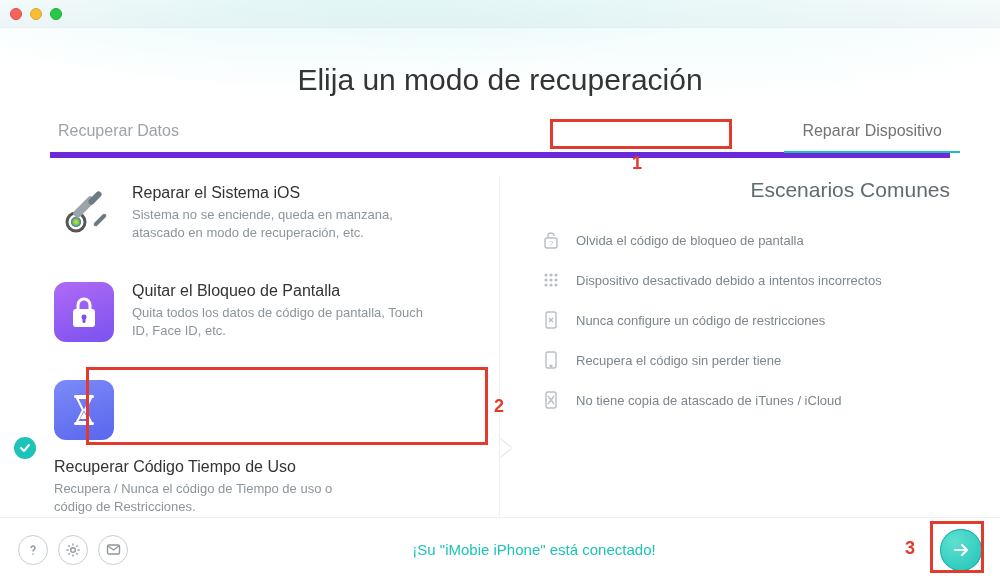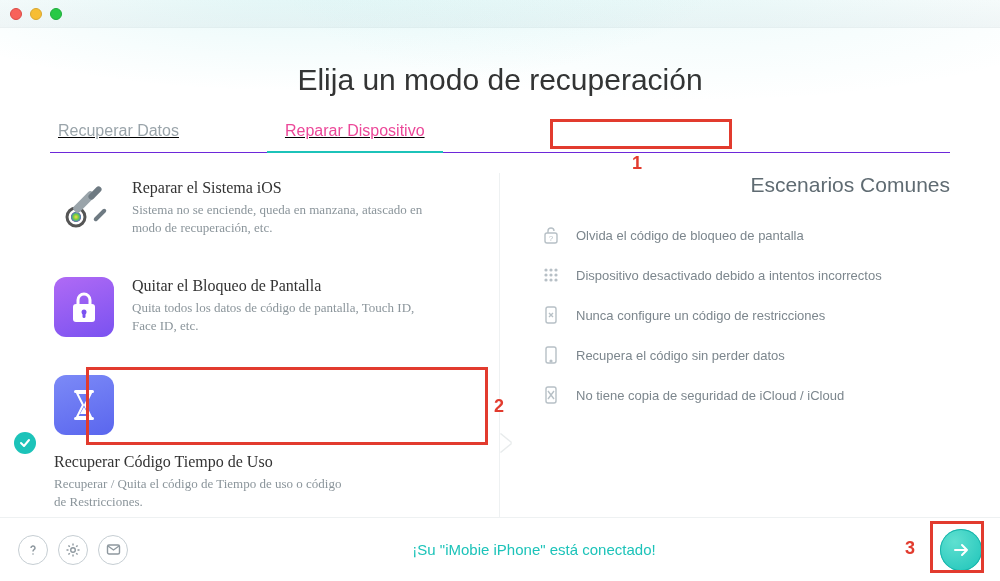--- a/index.html
+++ b/index.html
@@ -33,37 +33,37 @@
   }
   .page-title {
     text-align:center;
     font-size: 30px;
     font-weight: 400;
     color:#333;
     margin-top: 35px;
   }
   .tabs {
     display:flex;
-    justify-content:flex-start;
+    justify-content:space-between;
     gap: 90px;
     margin-top: 25px;
-    border-bottom: 1px solid #6d28d9;
+    border-bottom: 6px solid #6d28d9;
     position: relative;
     width: 900px;
-    margin-left:auto; margin-right:auto;text-decoration:underline;
+    margin-left:auto; margin-right:auto;
   }
   .tab {
     font-size: 16px;
     padding: 0 8px 12px 8px;
     color:#9aa4aa;
     cursor:pointer;
     position:relative;
   }
   .tab.active {
-    color:#ec4899;
+    color:#737373;
   }
   .tab.active::after{
     content:"";
     position:absolute;
     left:-10px; right:-10px; bottom:-1px;
     height:2px;
     background:#1cc3b9;
   }
   .content {
     display:flex;
@@ -78,21 +78,20 @@
     gap: 26px;
     padding-right: 10px;
     border-right: 1px solid #eef1f2;
   }
   .option {
     display:flex;
     align-items:flex-start;
     gap: 18px;
     position:relative;
     padding: 6px 4px;
-    font-family: Liberation Serif, serif;
   }
   .option-icon {
     width: 60px; height:60px;
     border-radius: 12px;
     display:flex; align-items:center; justify-content:center;
     flex-shrink:0;
   }
   .option-title {
     font-size: 16px; color:#333; font-weight:500;
   }
@@ -256,21 +255,21 @@
       <div class="option-icon" style="background:linear-gradient(160deg,#7c8af7,#5a66ee);">
         <svg width="26" height="34" viewBox="0 0 26 34">
           <rect x="3" y="2" width="20" height="3" rx="1.5" fill="#fff"></rect>
           <rect x="3" y="29" width="20" height="3" rx="1.5" fill="#fff"></rect>
           <path d="M6 5 L20 5 L14 17 L20 29 L6 29 L12 17 Z" fill="none" stroke="#fff" stroke-width="2" stroke-linejoin="round"></path>
           <path d="M9 26 L17 26 L13 19 Z" fill="#fff"></path>
         </svg>
       </div>
       <div>
         <div class="option-title">Recuperar Código Tiempo de Uso</div>
-        <div class="option-desc">Recuperar / Quita el código de Tiempo de uso o código de Restricciones.</div>
+        <div class="option-desc">Recupera / Nunca el código de Tiempo de uso o código de Restricciones.</div>
       </div>
       <div class="selected-arrow"></div>
     </div>
 
   </div>
 
   <div class="right">
     <div class="scen-title">Escenarios Comunes</div>
 
     <div class="scen-item">
@@ -311,31 +310,31 @@
       <span>Nunca configure un código de restricciones</span>
     </div>
 
     <div class="scen-item">
       <span class="scen-icon">
         <svg width="20" height="20" viewBox="0 0 20 20" fill="none" stroke="currentColor" stroke-width="1.4">
             <rect x="5" y="2" width="10" height="16" rx="2"></rect>
             <circle cx="10" cy="16" r="0.9" fill="currentColor"></circle>
           </svg>
       </span>
-      <span>Recupera el código sin perder datos</span>
+      <span>Recupera el código sin perder tiene</span>
     </div>
 
     <div class="scen-item">
       <span class="scen-icon">
         <svg width="20" height="20" viewBox="0 0 20 20" fill="none" stroke="currentColor" stroke-width="1.4">
             <rect x="5" y="2" width="10" height="16" rx="2"></rect>
             <path d="M7 6 l6 8 M13 6 l-6 8"></path>
           </svg>
       </span>
-      <span>No tiene copia de seguridad de iCloud / iCloud</span>
+      <span>No tiene copia de atascado de iTunes / iCloud</span>
     </div>
   </div>
 </div>
 
 <div class="footer">
   <div class="footer-left">
     <div class="circ-btn">
       <svg width="14" height="14" viewBox="0 0 14 14" fill="none" stroke="currentColor" stroke-width="1.5">
           <path d="M5 5 a2 2 0 1 1 3 1.7 c-.8.5-1 1-1 1.8"></path>
           <circle cx="7" cy="11" r="0.8" fill="currentColor" stroke="none"></circle>

